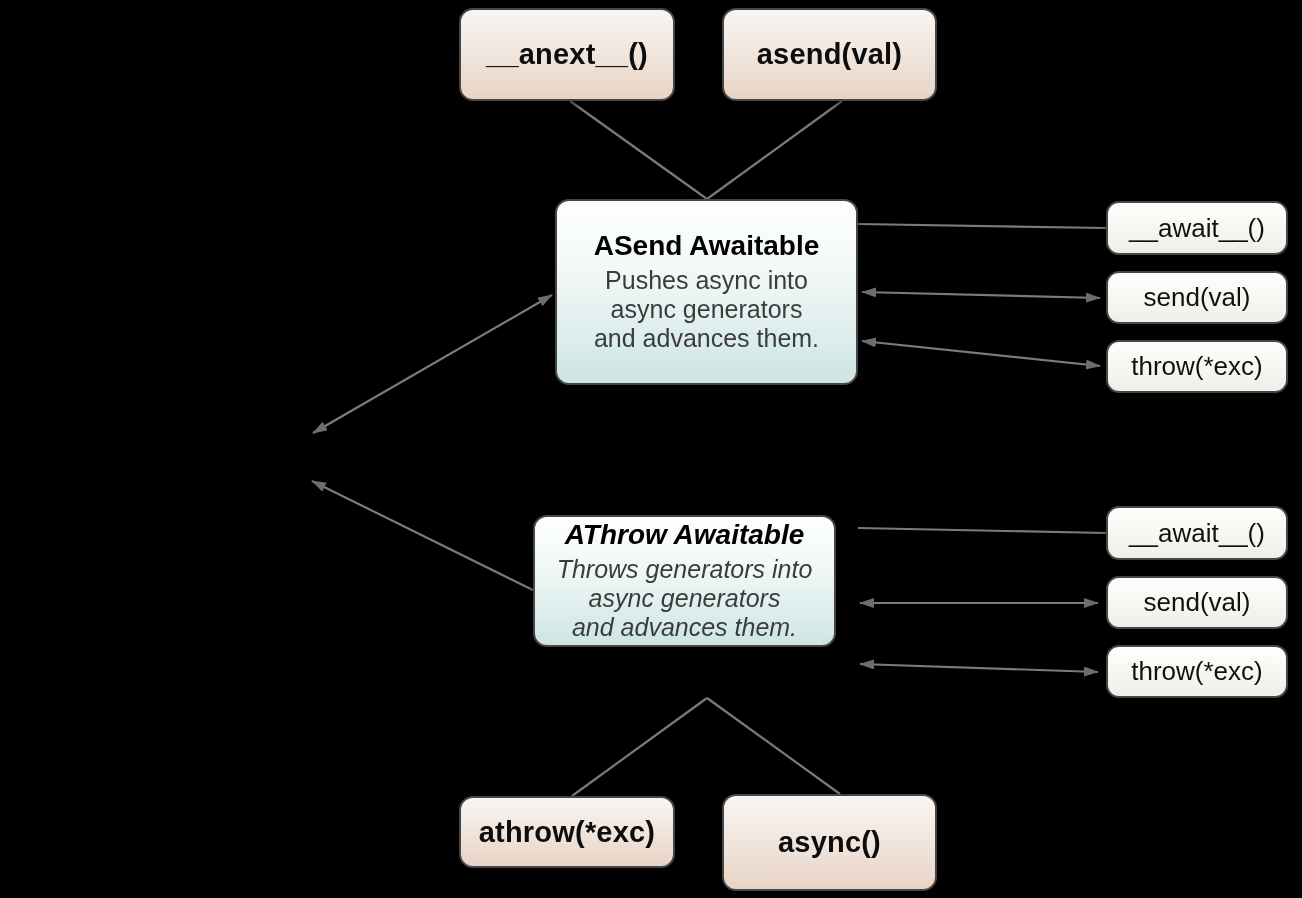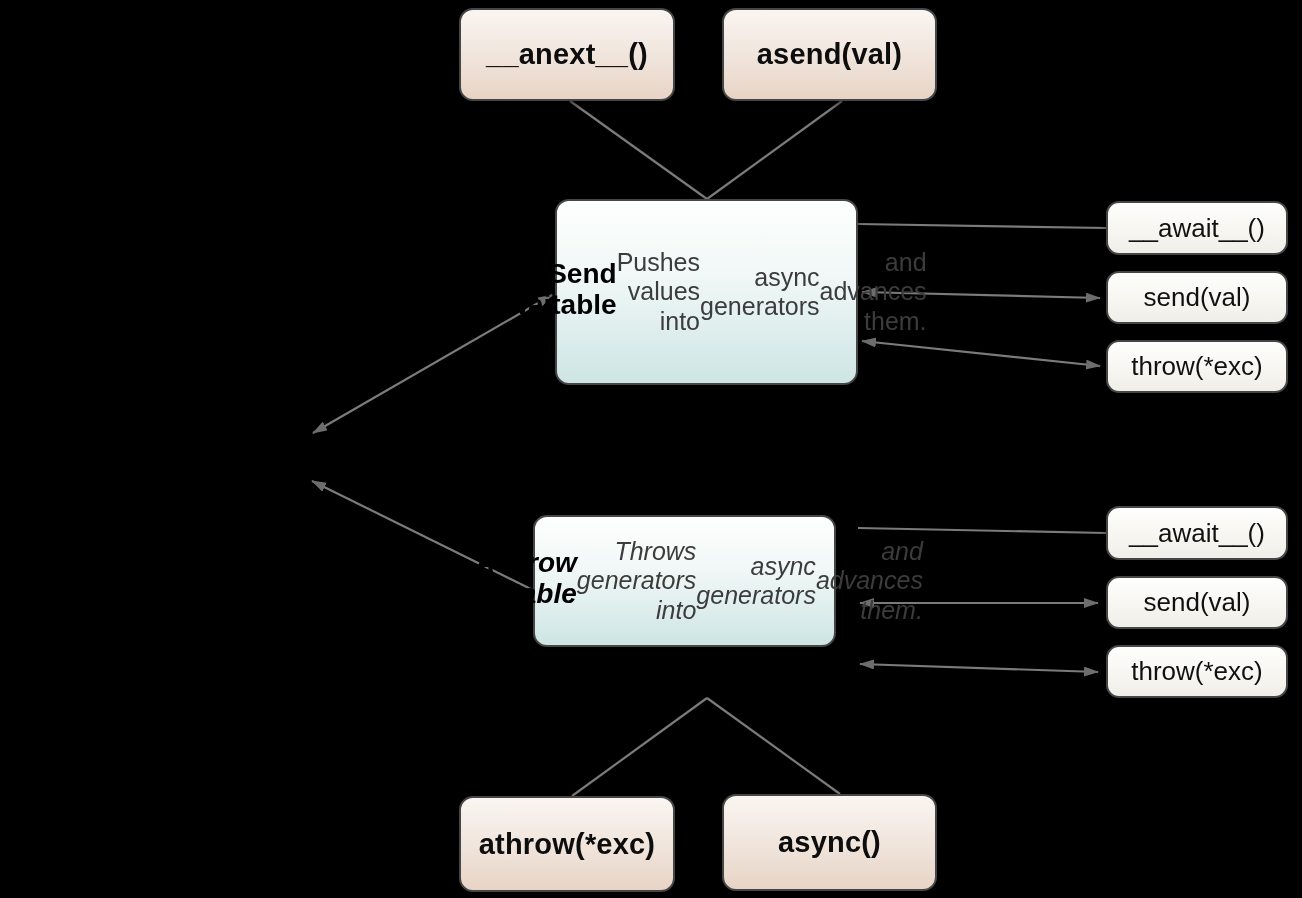--- a/index.html
+++ b/index.html
@@ -56,21 +56,21 @@
     color: #0d0d0d;
     letter-spacing: 0.2px;
   }
   .member {
     font-size: 26px;
     font-weight: 400;
     color: #111111;
     border-radius: 13px;
   }
   .big {
-    flex-direction: row;
+    flex-direction: column;
     padding: 0 10px;
   }
   .big .title {
     font-size: 28px;
     font-weight: 700;
     color: #000000;
     margin-bottom: 4px;
     line-height: 1.1;
   }
   .big .desc {
@@ -109,34 +109,34 @@
 
   <div class="node tan method" style="left:459px; top:8px; width:216px; height:93px;">
     <span>__anext__()</span>
   </div>
   <div class="node tan method" style="left:722px; top:8px; width:215px; height:93px;">
     <span>asend(val)</span>
   </div>
 
   <div class="node teal big" style="left:555px; top:199px; width:303px; height:186px;">
     <div class="title">ASend Awaitable</div>
-    <div class="desc">Pushes values into</div>
+    <div class="desc">Pushes async into</div>
     <div class="desc">async generators</div>
     <div class="desc">and advances them.</div>
   </div>
 
 
   <div class="node teal big" style="left:533px; top:515px; width:303px; height:132px;font-style:italic;">
     <div class="title">AThrow Awaitable</div>
     <div class="desc">Throws generators into</div>
     <div class="desc">async generators</div>
     <div class="desc">and advances them.</div>
   </div>
 
-  <div class="node tan method" style="left:459px; top:796px; width:216px; height:96px;">
+  <div class="node tan method" style="left:459px; top:796px; width:216px; height:72px;">
     <span>athrow(*exc)</span>
   </div>
   <div class="node tan method" style="left:722px; top:794px; width:215px; height:97px;">
     <span>async()</span>
   </div>
 
   <div class="node member-grad member" style="left:1106px; top:201px; width:182px; height:54px;">
     <span>__await__()</span>
   </div>
   <div class="node member-grad member" style="left:1106px; top:271px; width:182px; height:53px;">

